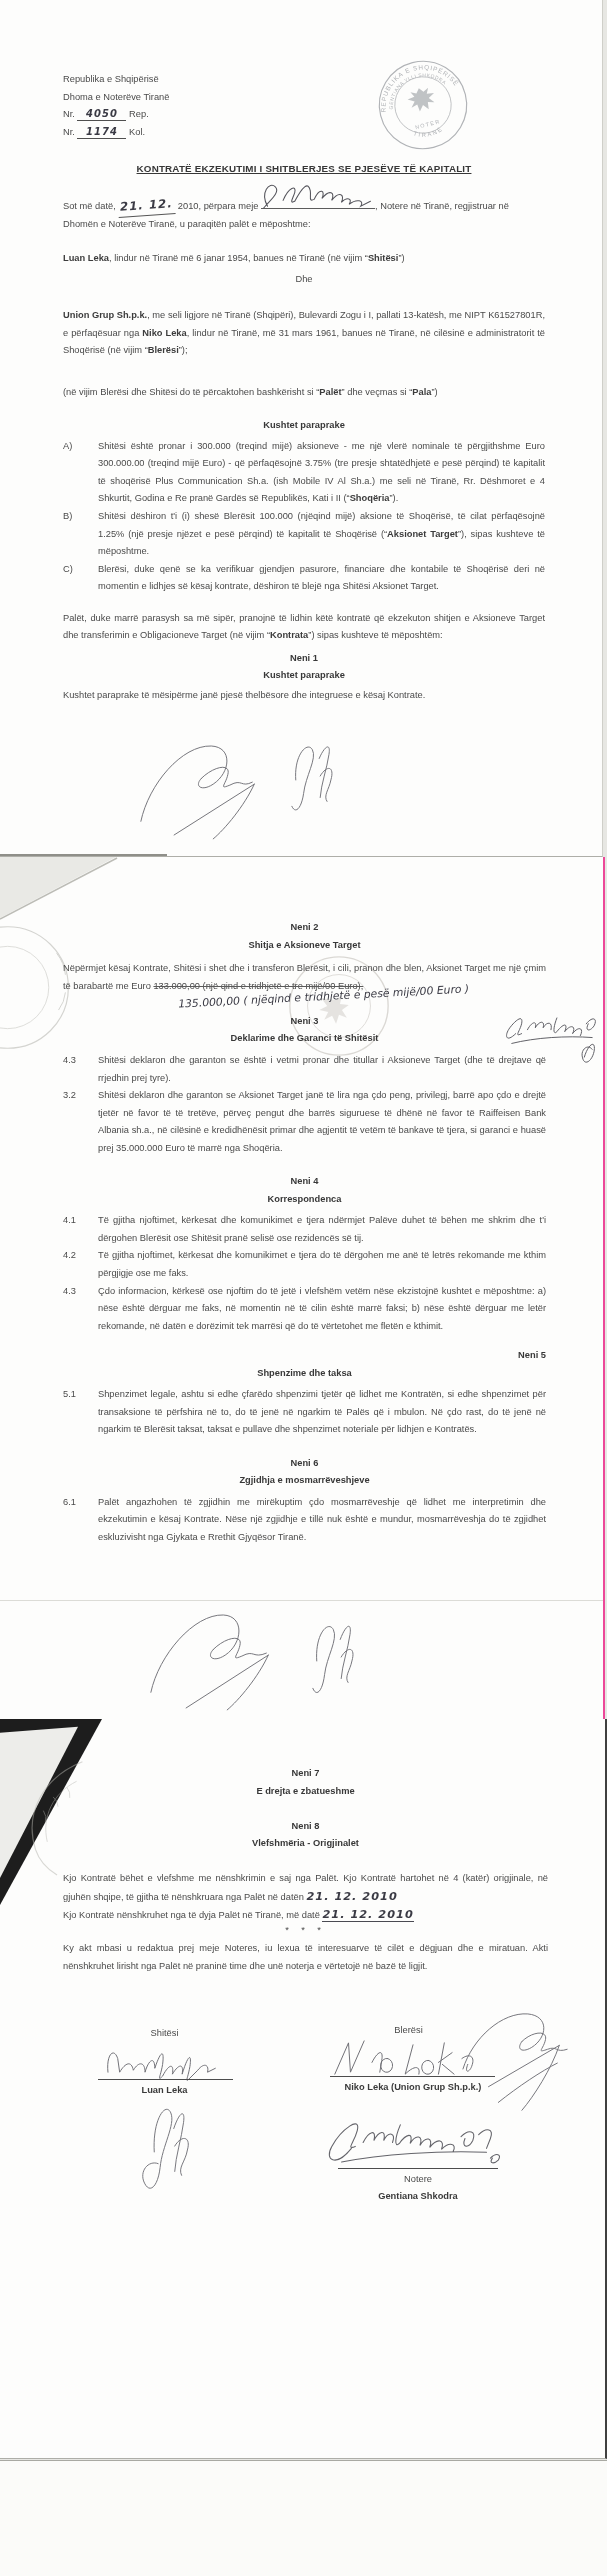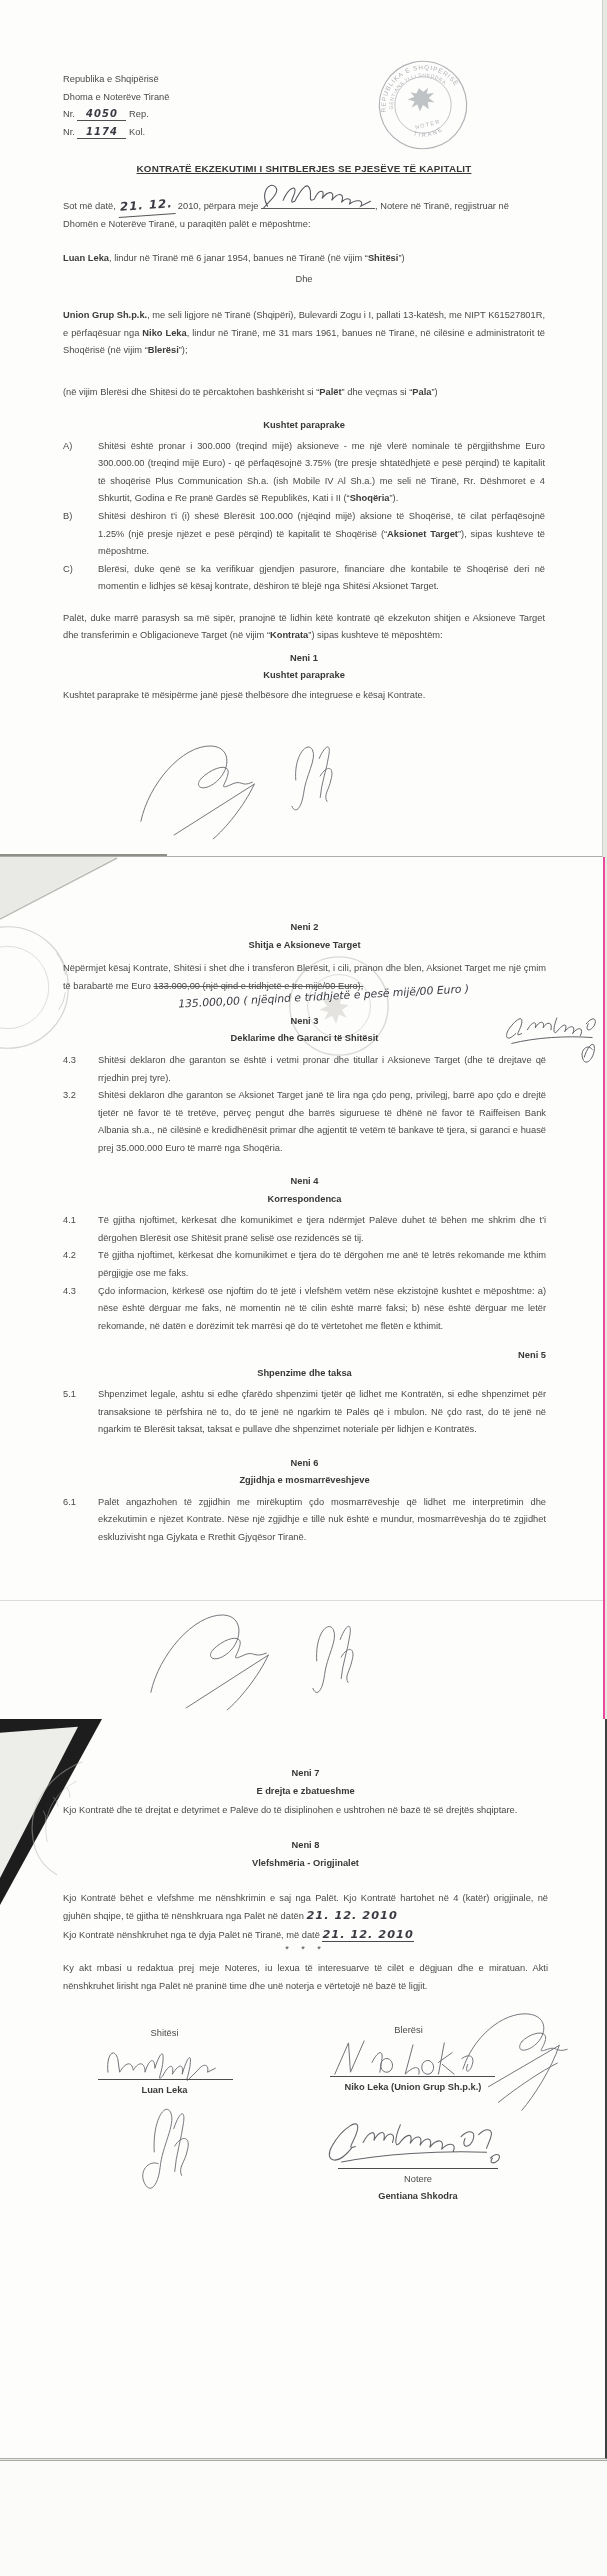--- a/index.html
+++ b/index.html
@@ -204,21 +204,21 @@
     <div class="hdg">Shpenzime dhe taksa</div>
     <div class="item" style="margin-top:3.9px;">
       <span class="item-label">5.1</span>
       <div class="item-body">Shpenzimet legale, ashtu si edhe çfarëdo shpenzimi tjetër që lidhet me Kontratën, si edhe shpenzimet për transaksione të përfshira në to, do të jenë në ngarkim të Palës që i mbulon. Në çdo rast, do të jenë në ngarkim të Blerësit taksat, taksat e pullave dhe shpenzimet noteriale për lidhjen e Kontratës.</div>
     </div>
 
     <div class="hdg" style="margin-top:15.7px;">Neni 6</div>
     <div class="hdg">Zgjidhja e mosmarrëveshjeve</div>
     <div class="item" style="margin-top:3.9px;">
       <span class="item-label">6.1</span>
-      <div class="item-body">Palët angazhohen të zgjidhin me mirëkuptim çdo mosmarrëveshje që lidhet me interpretimin dhe ekzekutimin e njëzet Kontrate. Nëse një zgjidhje e tillë nuk është e mundur, mosmarrëveshja do të zgjidhet eskluzivisht nga Gjykata e Rrethit Gjyqësor Tiranë.</div>
+      <div class="item-body">Palët angazhohen të zgjidhin me mirëkuptim çdo mosmarrëveshje që lidhet me interpretimin dhe ekzekutimin e kësaj Kontrate. Nëse një zgjidhje e tillë nuk është e mundur, mosmarrëveshja do të zgjidhet eskluzivisht nga Gjykata e Rrethit Gjyqësor Tiranë.</div>
     </div>
   </div>
 
   <div class="hw-amount hw" style="left:178px; top:133px;">135.000,00 ( njëqind e tridhjetë e pesë mijë/00 Euro )</div>
 
   <div class="sig" style="left:502px; top:153px;">
     <svg width="98" height="59" viewBox="0 0 100 60">
         <path fill="none" stroke="#5e5e64" stroke-width="1" stroke-linecap="round" d="M14,24 C4,34 2,26 8,18 C14,10 22,4 20,14 C18,22 12,28 20,24 M26,20 C30,12 36,10 34,18 C38,11 44,10 42,18 C46,11 52,12 50,20 M56,8 C52,18 52,26 56,22 C62,14 68,12 64,22 C70,14 76,16 72,24 C78,16 84,18 80,26 M86,14 C92,6 98,8 94,16 C90,22 84,22 88,14 M10,34 C34,28 66,26 92,28 M84,48 C88,34 96,30 94,42 C92,52 84,58 82,48 C80,40 88,34 92,40"></path>
       </svg>
   </div>
@@ -245,21 +245,20 @@
     <svg width="90" height="127" viewBox="0 0 92 130">
       <path d="M70,10 C30,26 10,62 22,100 C26,112 34,120 44,126" fill="none" stroke="currentColor" stroke-width="1.2"></path>
       <path d="M64,30 C40,42 28,66 34,92" fill="none" stroke="currentColor" stroke-width="0.9"></path>
       <path d="M30,60 q4,6 2,12 M40,46 q5,4 5,10 M54,36 q4,5 3,11" fill="none" stroke="currentColor" stroke-width="0.9"></path>
     </svg>
   </div>
 
   <div class="content">
     <div class="hdg" style="margin-top:46px;">Neni 7</div>
     <div class="hdg">E drejta e zbatueshme</div>
-    <div class="para" style="margin-top:2px;">Kjo Kontratë dhe të drejtat e detyrimet e Palëve do të disiplinohen e ushtrohen në bazë të së drejtës shqiptare.</div>
 
     <div class="hdg" style="margin-top:17.6px;">Neni 8</div>
     <div class="hdg">Vlefshmëria - Origjinalet</div>
     <div class="para" style="margin-top:17px;"><span>Kjo Kontratë bëhet e vlefshme me nënshkrimin e saj nga Palët. Kjo Kontratë hartohet në 4 (katër) origjinale, në gjuhën shqipe, të gjitha të nënshkruara nga Palët në datën  </span><span class="hw hwd">21. 12. 2010</span></div>
     <div class="para"><span>Kjo Kontratë nënshkruhet nga të dyja Palët në Tiranë, më datë  </span><span class="hw hwd hwu">21. 12. 2010</span></div>
     <div class="stars">* * *</div>
     <div class="para" style="margin-top:3.9px;">Ky akt mbasi u redaktua prej meje Noteres, iu lexua të interesuarve të cilët e dëgjuan dhe e miratuan. Akti nënshkruhet lirisht nga Palët në praninë time dhe unë noterja e vërtetojë në bazë të ligjit.</div>
   </div>
 
   <div class="sig-label" style="left:96px; top:308px; width:137px;">Shitësi</div>

